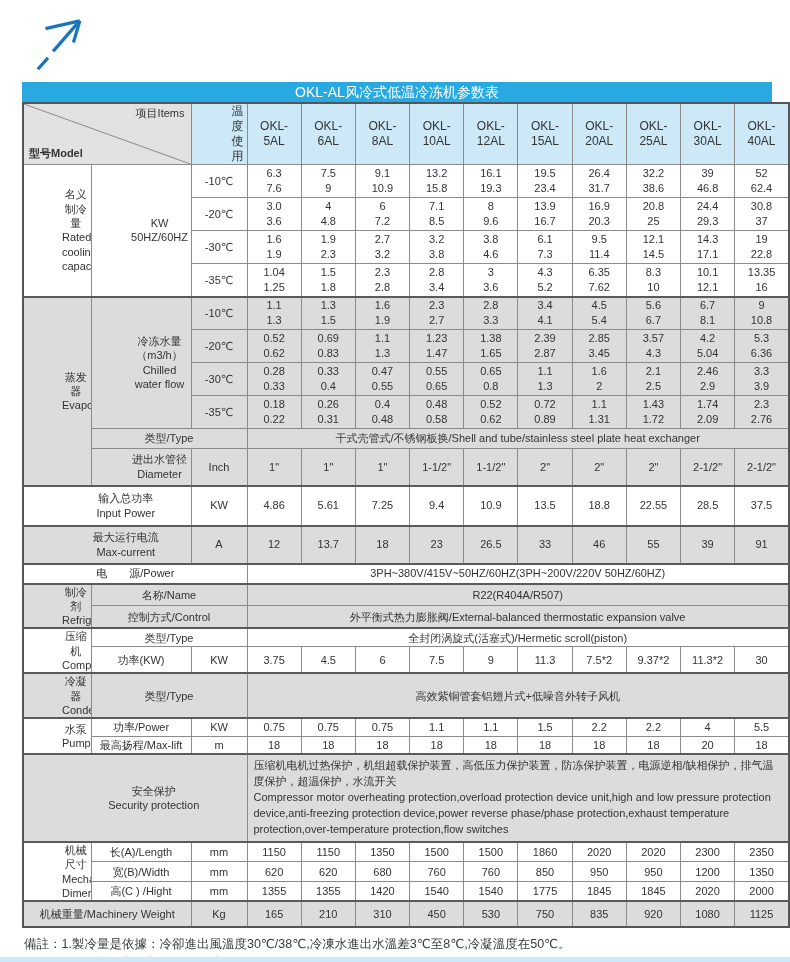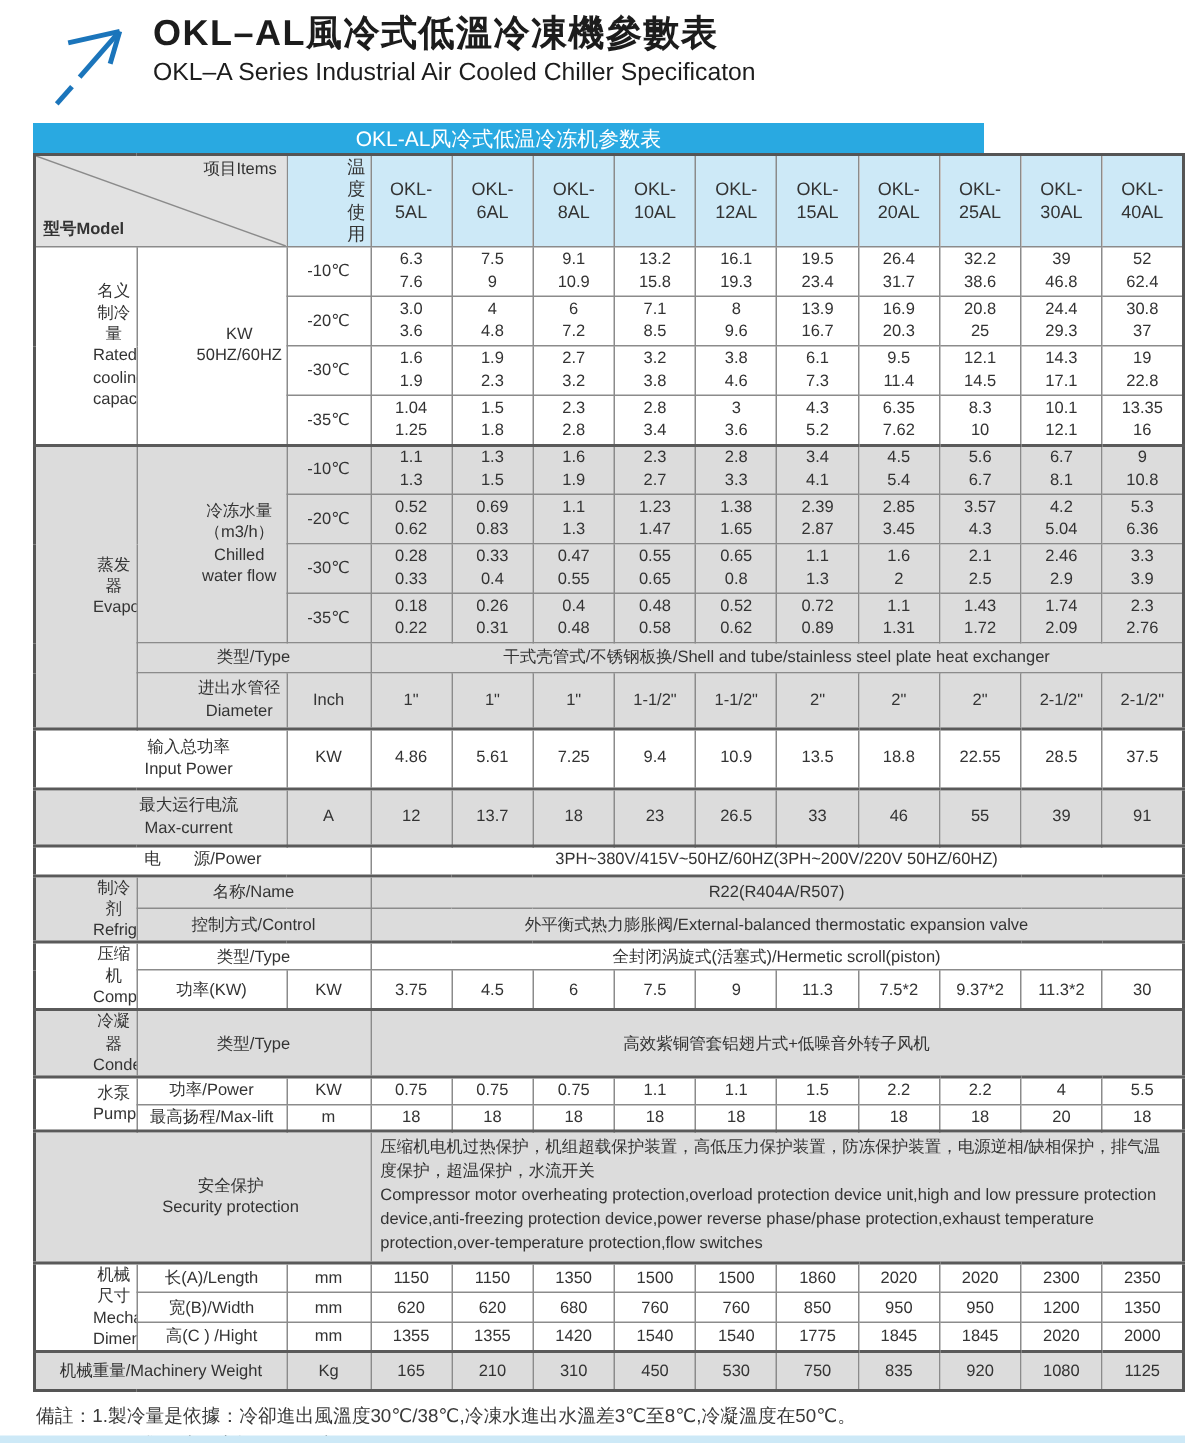--- a/index.html
+++ b/index.html
@@ -9,21 +9,21 @@
     overflow:hidden;
   }
   
   .page-header{display:flex;align-items:flex-start;padding:8px 0 0 34px;}
   .logo{width:56px;height:58px;flex:0 0 auto;margin-top:4px;}
   .titles{margin-left:12px;}
   .title-zh{font-size:24px;letter-spacing:1px;color:#1c1c1c;font-weight:600;line-height:1.25;}
   .title-en{font-size:16.5px;color:#1c1c1c;line-height:1.2;margin-top:1px;}
   
   .banner{
-    margin:12px 0 0 22px;width:634px;height:20px;line-height:20px;
+    margin:12px 0 0 22px;width:750px;height:20px;line-height:20px;
     background:var(--banner_blue);color:#fff;text-align:center;font-size:14px;
   }
   
   table{border-collapse:collapse;table-layout:fixed;width:766px;margin-left:22px;
         border:2px solid #555;}
   td{border:1px solid #8b8b8b;text-align:center;vertical-align:middle;
      font-size:11px;color:#333;line-height:1.3;padding:0 1px;overflow:hidden;}
   tr.sec > td{border-top:2px solid #5a5a5a;}
   .pre{white-space:pre-line;padding-left:38px;}
   tr.g td{background:var(--row_gray);}
@@ -51,24 +51,20 @@
 
 <div class="page-header">
   <div class="logo">
     <svg viewBox="0 0 44 46" fill="none">
       <path d="M36 7 L9 13" stroke="#1b75bb" stroke-width="2.6"></path>
       <path d="M36 7 L31 24" stroke="#1b75bb" stroke-width="2.6"></path>
       <path d="M35 8 L15 31" stroke="#1b75bb" stroke-width="2.6"></path>
       <path d="M11 36 L3 45" stroke="#1b75bb" stroke-width="2.6"></path>
     </svg>
   </div>
-  <div class="titles">
-    <div class="title-zh">OKL–AL風冷式低溫冷凍機參數表</div>
-    <div class="title-en">OKL–A Series Industrial Air Cooled Chiller Specificaton</div>
-  </div>
 </div>
 
 <div class="banner">OKL-AL风冷式低温冷冻机参数表</div>
 
 <table>
   <colgroup>
     <col style="width:68px">
       <col style="width:100px">
       <col style="width:56px">
     <col span="10" style="width:54.2px">

